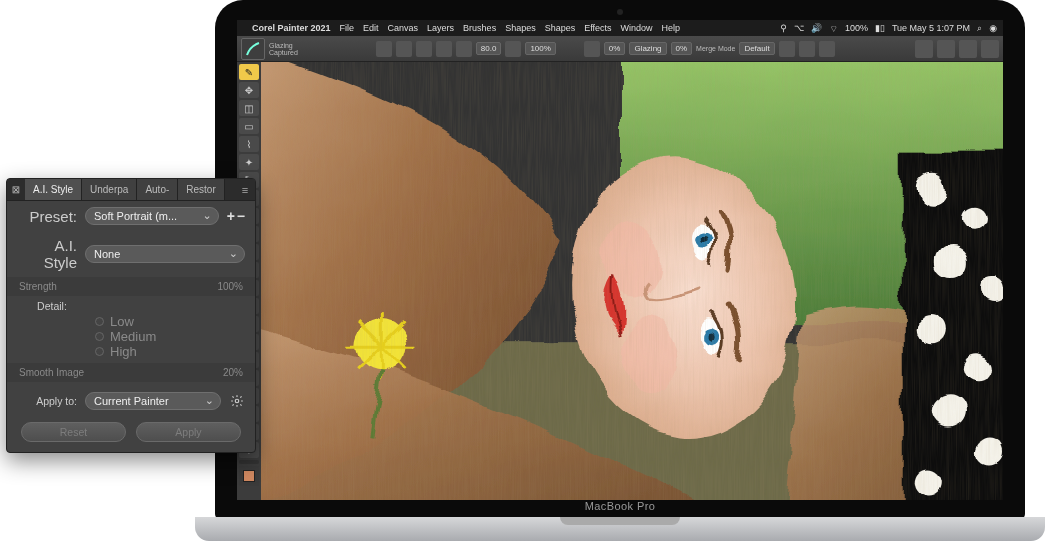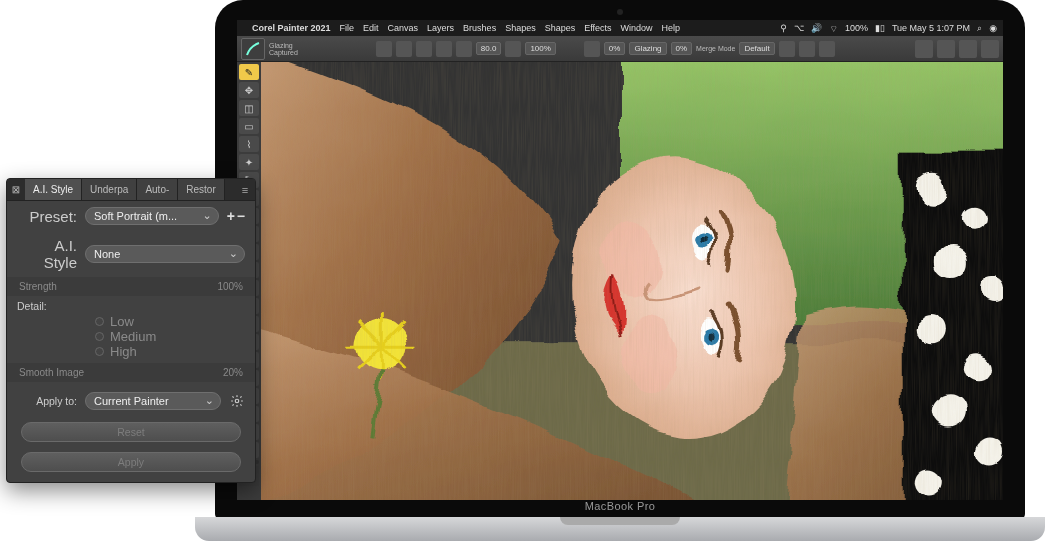--- a/index.html
+++ b/index.html
@@ -236,29 +236,29 @@
   .radio-item { display:flex; align-items:center; gap:6px;}
   .radio-dot {
     width:9px; height:9px; border-radius:50%;
     border:1px solid #666; background:#444;
   }
   .detail-row {
     display:flex; align-items:flex-start;
     padding: 4px 10px 0 10px;
     font-size:10.5px;
   }
-  .detail-row .lab { width:70px; text-align:left; color:#ccc;}
+  .detail-row .lab { width:70px; text-align:center; color:#ccc;}
   .apply-row {
     display:flex; align-items:center; gap:8px;
     padding: 10px 10px 8px 10px;
   }
   .apply-row .lab { width:60px; text-align:right; color:#ccc; font-size:10.5px;}
   .gear { width:16px; height:16px; color:#ccc; display:flex;align-items:center;justify-content:center;}
   .btn-row {
-    display:flex; gap:10px; padding: 4px 14px 0 14px; flex-direction: column;
+    display:flex; gap:10px; padding: 4px 14px 0 14px;
   }
   .pill-btn {
     flex:1;
     background: linear-gradient(#5f5f5f,#4e4e4e);
     border:1px solid #6a6a6a;
     border-radius: 11px;
     text-align:center;
     padding: 3px 0;
     color:#7d7d7d;
     font-size:10.5px;

